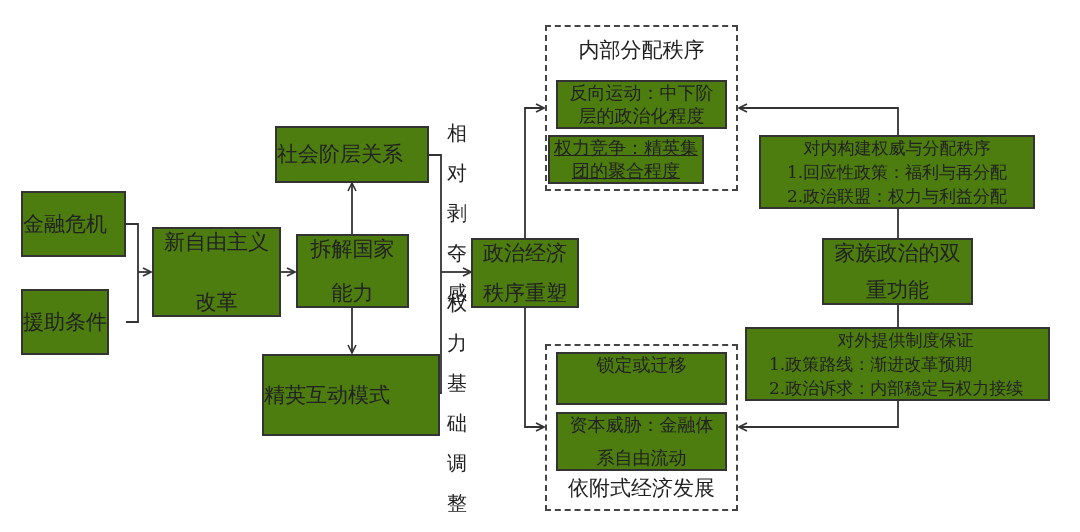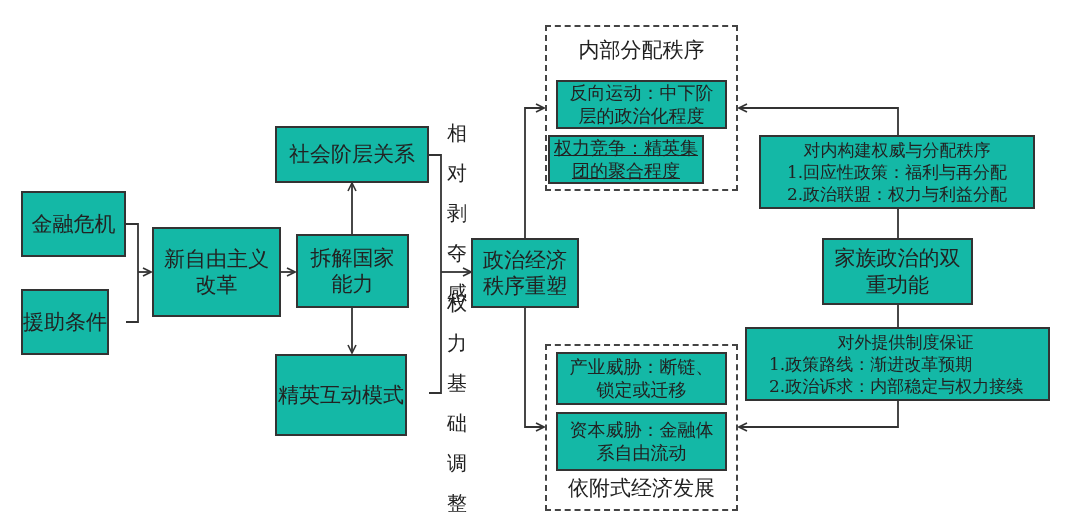--- a/index.html
+++ b/index.html
@@ -1,19 +1,19 @@
 <!DOCTYPE html>
 <html><head>
 <meta charset="utf-8">
 <style>
   html, body { margin: 0; padding: 0; background: #ffffff; }
   body { width: 1080px; height: 532px; position: relative; overflow: hidden;
          font-family: "DejaVu Serif", "Liberation Serif", serif; color: #222; }
-  .box { position: absolute; box-sizing: border-box; border: 2px solid #333; background: #14b8a6;
-         display: flex; align-items: center; justify-content: center; text-align: center;
+  .box { position: absolute; box-sizing: border-box; border: 2px solid #333; background: #4d7c0f;
+         display: flex; align-items: center; justify-content: space-between; text-align: center;
          line-height: 1.25; }
   .dashed { position: absolute; box-sizing: border-box; border: 2px dashed #444; }
   .t21 { font-size: 21px; }
   .t18 { font-size: 18px; }
   .t17 { font-size: 17px; line-height: 1.3; }
   .vtext { position: absolute; font-size: 20px; width: 22px; line-height: 40px; text-align: center; word-break: break-all; }
   .title { position: absolute; font-size: 21px; text-align: center; }
   svg.lines { position: absolute; left: 0; top: 0; }
   .multi { display: flex; flex-direction: column; align-items: center; }
   .multi.left span { align-self: stretch; text-align: left; padding-left: 22px; }
@@ -64,21 +64,21 @@
 
 <div class="box t21" style="left:275px;top:126px;width:154px;height:57px;">
   <span>社会阶层关系</span>
 </div>
 
 <div class="box t21 multi" style="left:296px;top:234px;width:113px;height:74px;">
   <span>拆解国家</span>
   <span>能力</span>
 </div>
 
-<div class="box t21" style="left:275px;top:354px;width:132px;height:82px;">
+<div class="box t21" style="left:262px;top:354px;width:178px;height:82px;">
   <span>精英互动模式</span>
 </div>
 
 <div class="vtext" style="left:446px;top:113px;">相对剥夺感</div>
 <div class="vtext" style="left:446px;top:283px;">权力基础调整</div>
 
 <div class="box t21 multi" style="left:471px;top:238px;width:108px;height:70px;">
   <span>政治经济</span>
   <span>秩序重塑</span>
 </div>
@@ -89,21 +89,20 @@
   <span>反向运动：中下阶</span>
   <span>层的政治化程度</span>
 </div>
 <div class="box t18 multi" style="left:548px;top:135px;width:156px;height:49px;text-decoration:underline;">
   <span>权力竞争：精英集</span>
   <span>团的聚合程度</span>
 </div>
 
 <div class="dashed" style="left:545px;top:344px;width:193px;height:167px;"></div>
 <div class="box t18 multi" style="left:556px;top:352px;width:171px;height:53px;">
-  <span>产业威胁：断链、</span>
   <span>锁定或迁移</span>
 </div>
 <div class="box t18 multi" style="left:556px;top:412px;width:171px;height:59px;">
   <span>资本威胁：金融体</span>
   <span>系自由流动</span>
 </div>
 <div class="title" style="left:545px;top:474px;width:193px;">依附式经济发展</div>
 
 <div class="box t17 multi" style="left:759px;top:135px;width:276px;height:74px;">
   <span>对内构建权威与分配秩序</span>

